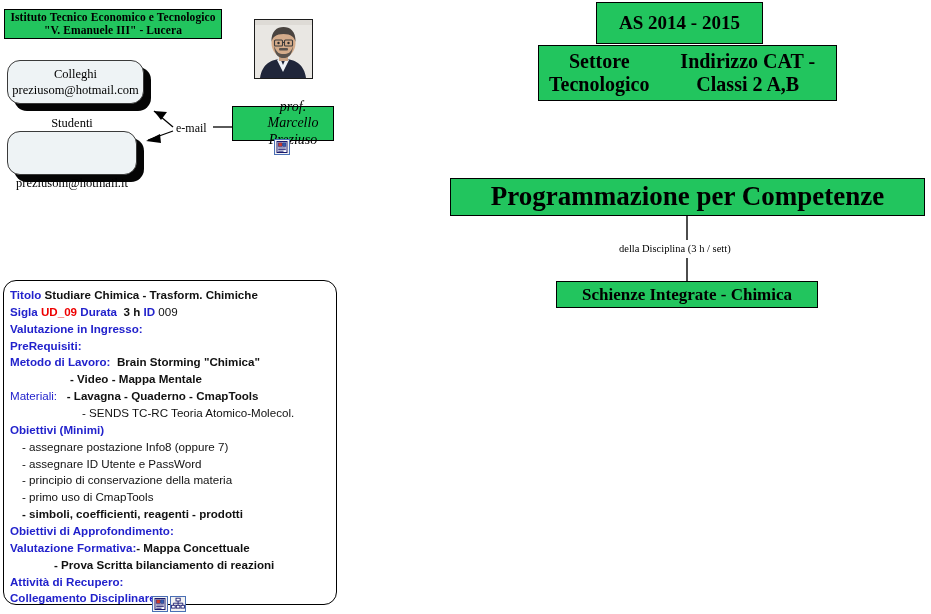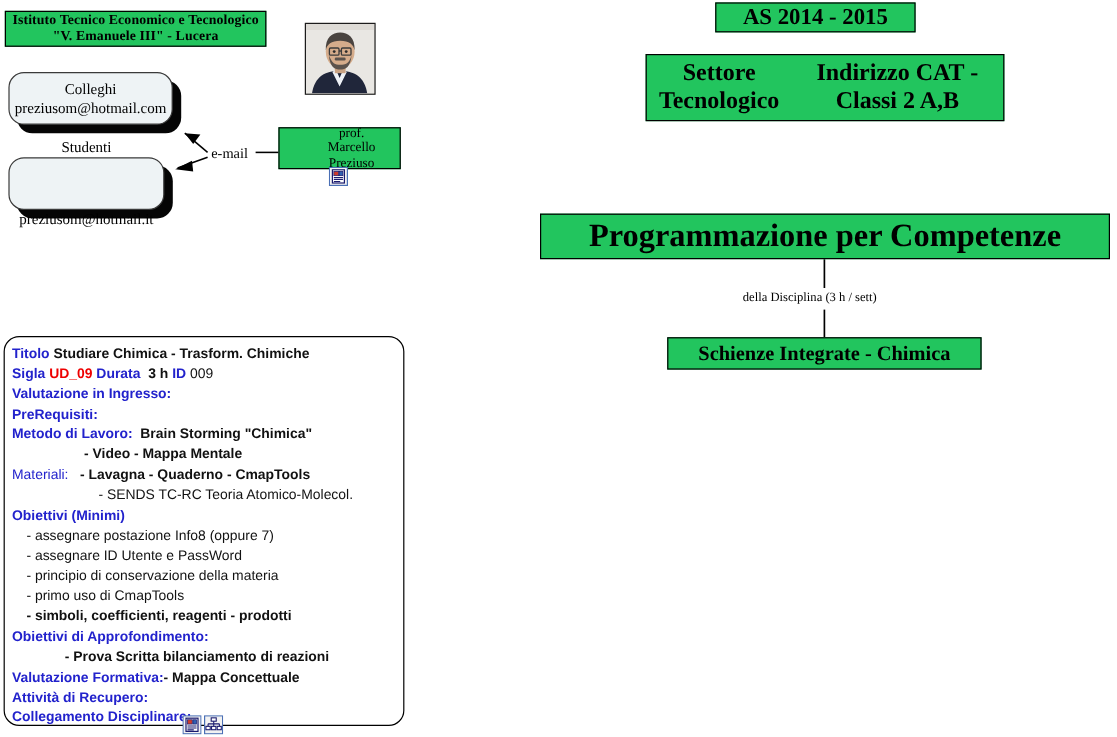--- a/index.html
+++ b/index.html
@@ -32,32 +32,32 @@
     box-shadow:7px 7px 0 0 #050505;
     font-family:"Liberation Serif", serif;color:#000;font-size:12.5px;
     display:flex;flex-direction:column;align-items:center;justify-content:center;
     line-height:1.28;text-align:center;
   }
   #box-colleghi{left:7px;top:60px;width:137px;height:44px;}
   #box-studenti{left:7px;top:131px;width:130px;height:44px;gap:44px;}
 
   
   #prof-box{left:232px;top:106px;width:102px;height:35px;font-weight:normal;
-    font-size:11px;padding-left:20px;}
+    font-style:italic;font-size:14px;padding-left:20px;}
   #prof-box .l1{display:block;}
 
   
   #email-label{left:176px;top:121px;font-family:"Liberation Serif",serif;
      font-size:12px;color:#000;}
 
   
   #connectors{left:0;top:0;width:931px;height:614px;pointer-events:none;}
 
   
-  #box-as      {left:596px;top:2px;  width:167px;height:25px; font-size:19px;}
+  #box-as      {left:596px;top:2px;  width:167px;height:42px; font-size:19px;}
   #box-settore {left:538px;top:45px; width:299px;height:56px; font-size:20px;
                 flex-direction:row;}
   #box-prog    {left:450px;top:178px;width:475px;height:38px; font-size:27px;}
   #box-schienze{left:556px;top:281px;width:262px;height:27px; font-size:17px;}
   #disciplina-label{left:619px;top:243px;font-family:"Liberation Serif",serif;
      font-size:10.5px;color:#000;white-space:nowrap;}
 
   
   #ud-card{
     position:absolute;left:3px;top:280px;width:334px;height:325px;
@@ -179,22 +179,22 @@
   <div class="ln bblue">Obiettivi (Minimi)</div>
 
   <div class="ln"><span class="ind1">- assegnare postazione Info8 (oppure 7)</span></div>
   <div class="ln"><span class="ind1">- assegnare ID Utente e PassWord</span></div>
   <div class="ln"><span class="ind1">- principio di conservazione della materia</span></div>
   <div class="ln"><span class="ind1">- primo uso di CmapTools</span></div>
   <div class="ln b"><span class="ind1">- simboli, coefficienti, reagenti - prodotti</span></div>
 
   <div class="ln bblue">Obiettivi di Approfondimento:</div>
 
+  <div class="ln"><span class="bblue">Valutazione Formativa:</span><span class="b">- Mappa Concettuale</span></div>
   <div class="ln"><span style="display:inline-block;width:44px"></span><span class="b">- Prova Scritta bilanciamento di reazioni</span></div>
-  <div class="ln"><span class="bblue">Valutazione Formativa:</span><span class="b">- Mappa Concettuale</span></div>
 
   <div class="ln bblue">Attività di Recupero:</div>
   <div class="ln bblue">Collegamento Disciplinare:</div>
 
 </div>
 
 <div id="prof-icon">
   <svg width="16" height="16" viewBox="0 0 16 16">
     <rect x="0.5" y="0.5" width="15" height="15" fill="#f2f2f2" stroke="#4a6fb5" stroke-width="1"></rect>
     <rect x="3" y="2.5" width="10" height="11" fill="#ffffff" stroke="#1a1a6e" stroke-width="1"></rect>

